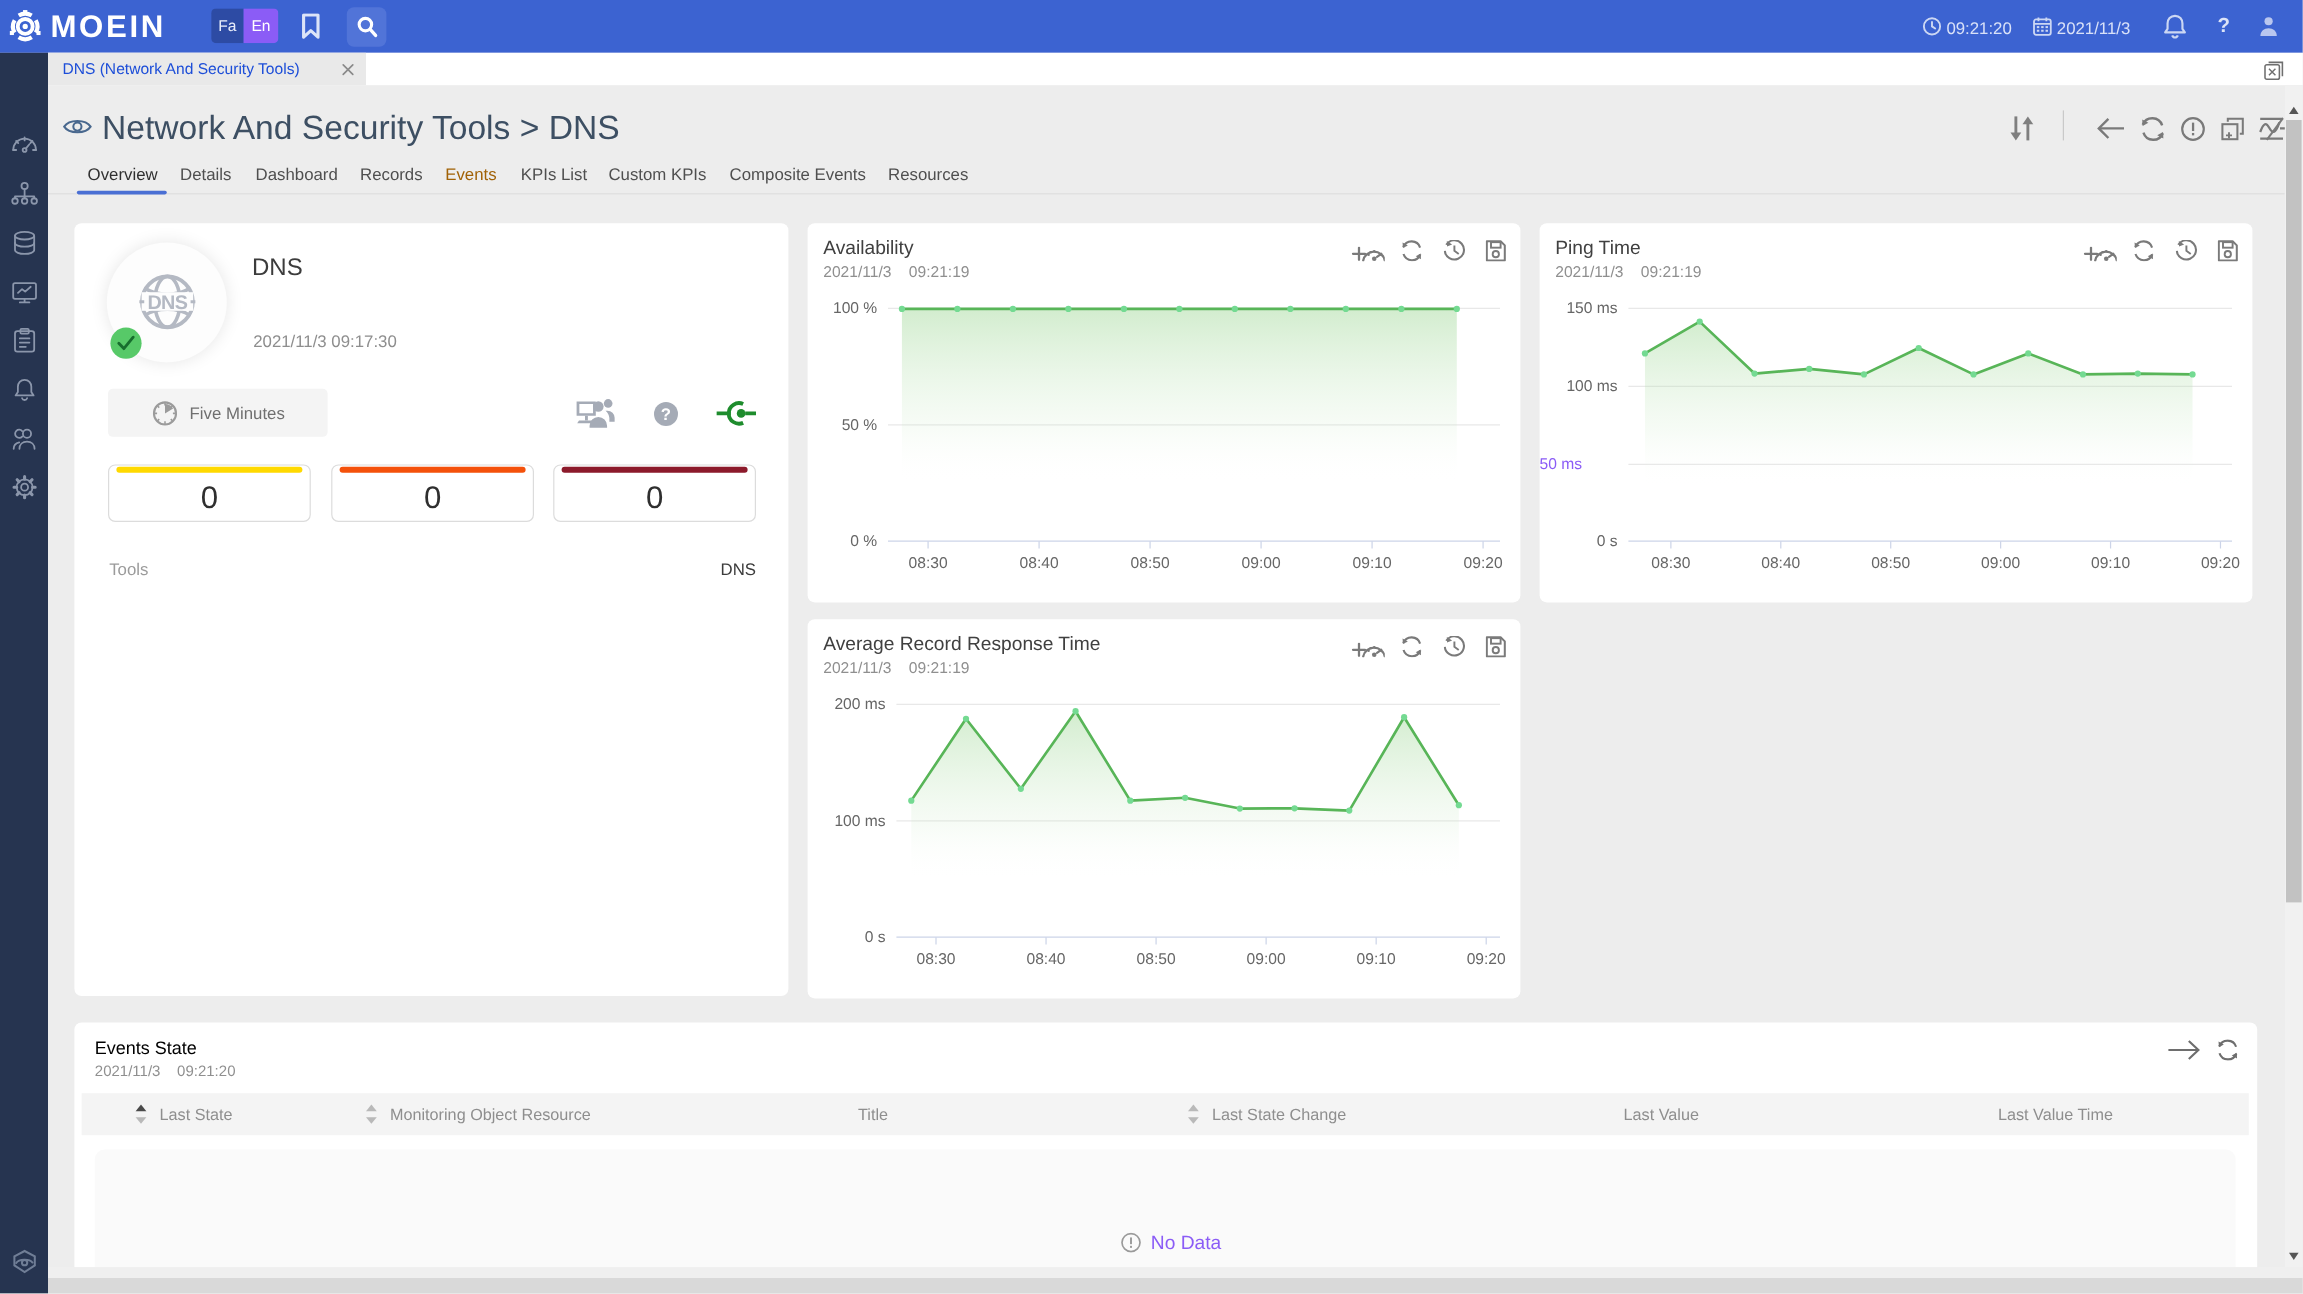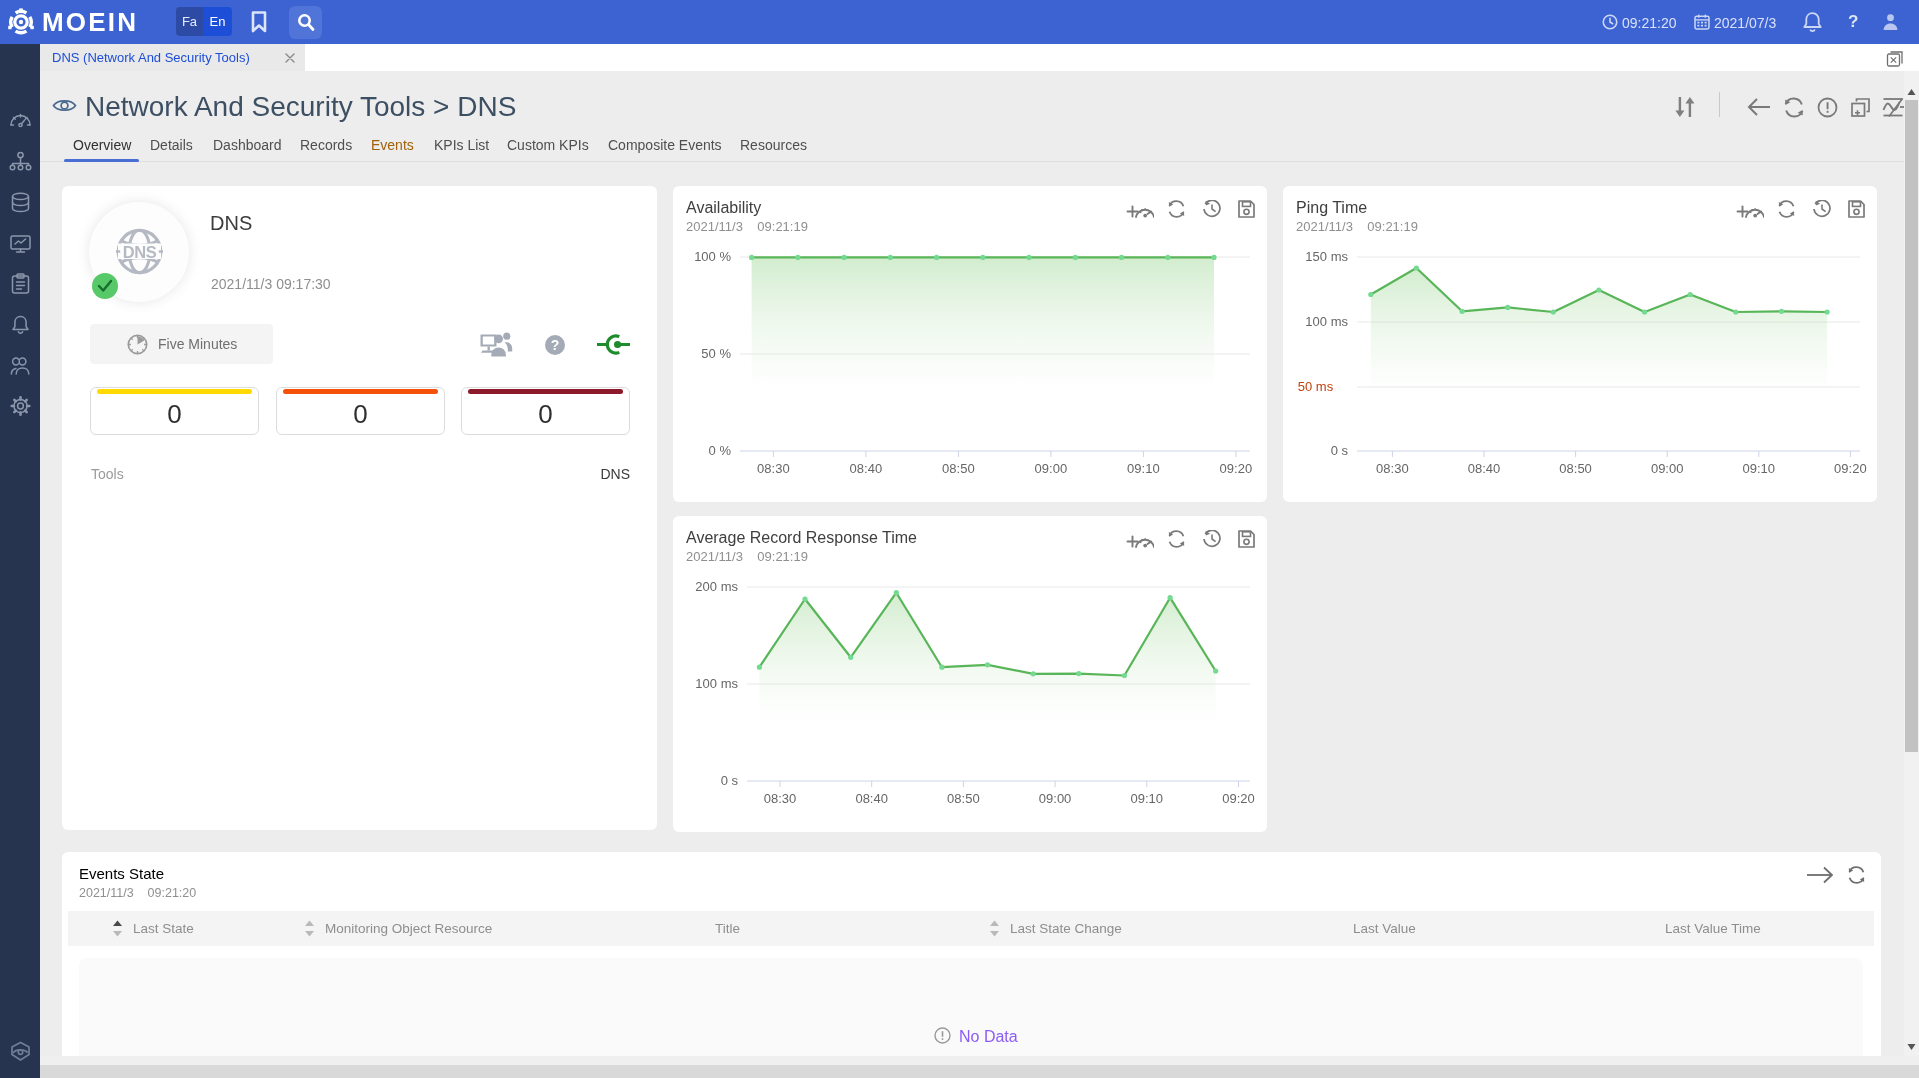--- a/index.html
+++ b/index.html
@@ -22,21 +22,21 @@
   </g>
   <rect x="12.2" y="0.4" width="3.6" height="3.4" fill="#fff" stroke="none"></rect>
   <rect x="1.2" y="17.8" width="3.4" height="3.4" fill="#fff" stroke="none"></rect>
   <rect x="23.4" y="17.8" width="3.4" height="3.4" fill="#fff" stroke="none"></rect>
  </g>
 </svg>
 <div class="abs" style="left:42px;top:7px;width:120px;height:30px;color:#fff;
 font-size:26px;font-weight:bold;letter-spacing:2.2px;line-height:30px">MOEIN</div>
 <div class="abs" style="left:176px;top:7px;width:56px;height:29px;border-radius:4px;overflow:hidden;font-size:13px;line-height:29px;text-align:center;color:#fff">
  <div class="abs" style="left:0;top:0;width:27px;height:29px;background:#2d4ba4;color:#e7ecfa">Fa</div>
- <div class="abs" style="left:27px;top:0;width:29px;height:29px;background:#1d4ed8">En</div>
+ <div class="abs" style="left:27px;top:0;width:29px;height:29px;background:#8b5cf6">En</div>
 </div>
 <svg class="abs" style="left:251px;top:11px" width="16" height="22" viewBox="0 0 16 22">
  <path d="M2 1.5 H14 V20 L8 14.5 L2 20 Z" fill="none" stroke="#dce4f8" stroke-width="2.6" stroke-linejoin="round"></path>
 </svg>
 <div class="abs" style="left:289px;top:6px;width:33px;height:33px;background:#5174d8;border-radius:6px"></div>
 <svg class="abs" style="left:297px;top:13px" width="18" height="19" viewBox="0 0 18 19">
  <circle cx="7.5" cy="7.5" r="5.2" fill="none" stroke="#fff" stroke-width="2.6"></circle>
  <line x1="11.5" y1="11.5" x2="16" y2="16.5" stroke="#fff" stroke-width="2.8" stroke-linecap="round"></line>
 </svg>
 
@@ -52,21 +52,21 @@
  <line x1="13.4" y1="0.8" x2="13.4" y2="4.4" stroke="#ccd7f3" stroke-width="1.8"></line>
  <g fill="#ccd7f3">
       <rect x="4" y="9.2" width="2.4" height="2"></rect>
       <rect x="8.3" y="9.2" width="2.4" height="2"></rect>
       <rect x="12.6" y="9.2" width="2.4" height="2"></rect>
  <rect x="4" y="12.8" width="2.4" height="2"></rect>
       <rect x="8.3" y="12.8" width="2.4" height="2"></rect>
       <rect x="12.6" y="12.8" width="2.4" height="2"></rect>
     </g>
 </svg>
-<div class="abs" style="left:1714px;top:15px;font-size:14px;color:#d9e1f8">2021/07/3</div>
+<div class="abs" style="left:1714px;top:15px;font-size:14px;color:#d9e1f8">2021/11/3</div>
 <svg class="abs" style="left:1802px;top:11px" width="21" height="22" viewBox="0 0 21 22">
  <path d="M10.5 2.2 c-3.8 0 -6.2 2.9 -6.2 6.4 v4.4 l-2 3 h16.4 l-2 -3 V8.6 c0 -3.5 -2.4 -6.4 -6.2 -6.4 z" fill="none" stroke="#ccd7f3" stroke-width="1.8" stroke-linejoin="round"></path>
  <path d="M8.2 18.5 a2.4 2.4 0 0 0 4.6 0" fill="none" stroke="#ccd7f3" stroke-width="1.8"></path>
 </svg>
 <div class="abs" style="left:1848px;top:12px;font-size:17px;font-weight:bold;color:#dce4f8">?</div>
 <svg class="abs" style="left:1881px;top:12px" width="19" height="19" viewBox="0 0 20 20">
  <circle cx="10" cy="6" r="3.6" fill="#b9c6ef"></circle>
  <path d="M2.8 19 c0-4.2 3.2-6.8 7.2-6.8 s7.2 2.6 7.2 6.8 z" fill="#b9c6ef"></path>
 </svg>
 
@@ -424,21 +424,21 @@
     <circle cx="270.3" cy="126.0" r="2.6" fill="#74da92"></circle>
     <circle cx="315.9" cy="104.0" r="2.6" fill="#74da92"></circle>
     <circle cx="361.6" cy="126.0" r="2.6" fill="#74da92"></circle>
     <circle cx="407.2" cy="108.5" r="2.6" fill="#74da92"></circle>
     <circle cx="452.8" cy="126.0" r="2.6" fill="#74da92"></circle>
     <circle cx="498.5" cy="125.3" r="2.6" fill="#74da92"></circle>
     <circle cx="544.1" cy="126.0" r="2.6" fill="#74da92"></circle>
   </svg>
 <div class="abs" style="left:1283px;top:249px;width:65px;text-align:right;font-size:13px;color:#666">150&nbsp;ms</div>
 <div class="abs" style="left:1283px;top:314px;width:65px;text-align:right;font-size:13px;color:#666">100&nbsp;ms</div>
-<div class="abs" style="left:1283px;top:379px;width:65px;text-align:center;font-size:13px;color:#c2410c">50&nbsp;ms</div>
+<div class="abs" style="left:1283px;top:379px;width:65px;text-align:left;font-size:13px;color:#8b5cf6">50&nbsp;ms</div>
 <div class="abs" style="left:1283px;top:443px;width:65px;text-align:right;font-size:13px;color:#666">0&nbsp;s</div>
 <div class="abs" style="left:1367.4px;top:461px;width:50px;text-align:center;font-size:13px;color:#666">08:30</div>
 <div class="abs" style="left:1459.0px;top:461px;width:50px;text-align:center;font-size:13px;color:#666">08:40</div>
 <div class="abs" style="left:1550.6px;top:461px;width:50px;text-align:center;font-size:13px;color:#666">08:50</div>
 <div class="abs" style="left:1642.2px;top:461px;width:50px;text-align:center;font-size:13px;color:#666">09:00</div>
 <div class="abs" style="left:1733.8px;top:461px;width:50px;text-align:center;font-size:13px;color:#666">09:10</div>
 <div class="abs" style="left:1825.4px;top:461px;width:50px;text-align:center;font-size:13px;color:#666">09:20</div>
 <div class="abs" style="left:673px;top:516px;width:594px;height:316px;background:#fff;border-radius:6px"></div>
 <div class="abs" style="left:686px;top:529px;font-size:16px;color:#404040">Average Record Response Time</div>
 <div class="abs" style="left:686px;top:549px;font-size:13px;color:#8f8f8f">2021/11/3&nbsp;&nbsp;&nbsp;&nbsp;09:21:19</div>

